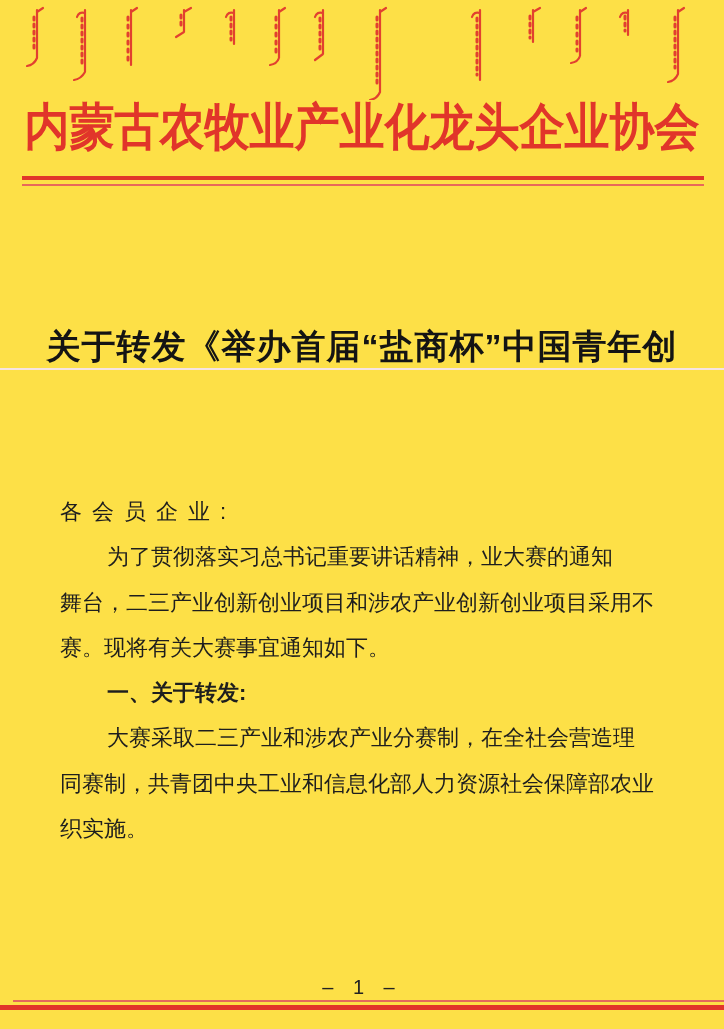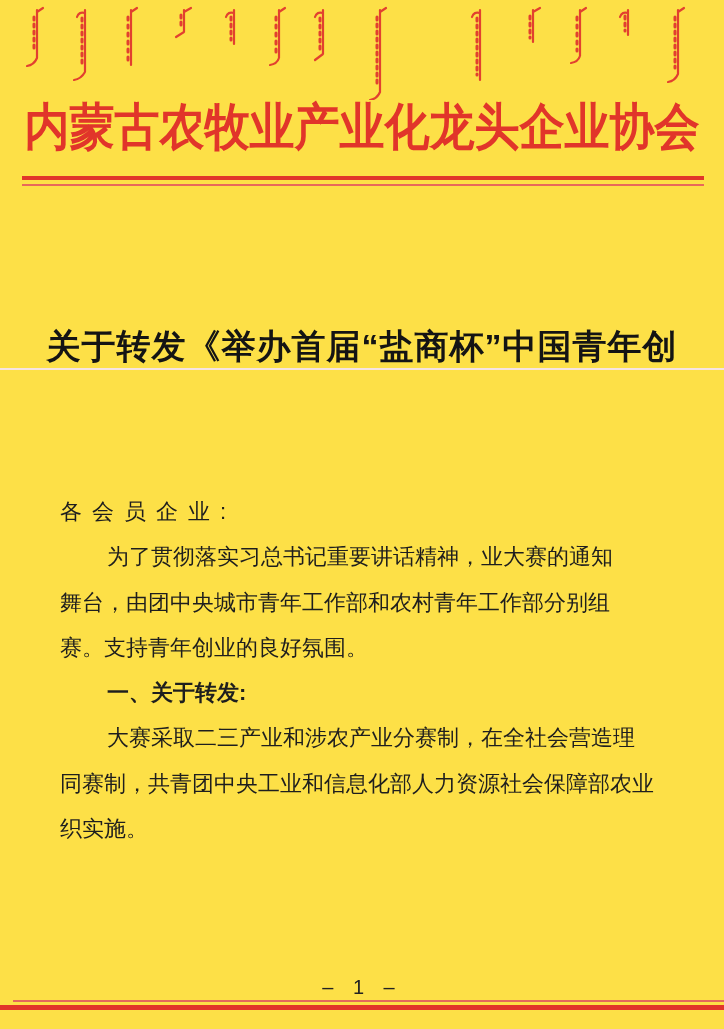--- a/index.html
+++ b/index.html
@@ -119,22 +119,22 @@
 
   <div class="scan-artifact"></div>
 
   <div class="doc-title">
     <div>关于转发《举办首届“盐商杯”中国青年创</div>
   </div>
 
   <div class="body-block">
     <div class="tline salutation">各会员企业:</div>
     <div class="tline indent">为了贯彻落实习总书记重要讲话精神，业大赛的通知</div>
-    <div class="tline">舞台，由团中央城市青年工作部和农村青年工作部分别组</div>
-    <div class="tline">赛。支持青年创业的良好氛围。</div>
+    <div class="tline">舞台，二三产业创新创业项目和涉农产业创新创业项目采用不</div>
+    <div class="tline">赛。现将有关大赛事宜通知如下。</div>
     <div class="tline indent heading">一、关于转发:</div>
     <div class="tline indent">大赛采取二三产业和涉农产业分赛制，在全社会营造理</div>
     <div class="tline">同赛制，共青团中央工业和信息化部人力资源社会保障部农业</div>
     <div class="tline">织实施。</div>
   </div>
 
   <div class="page-num">– 1 –</div>
   <div class="f-rule-thin"></div>
   <div class="f-rule-thick"></div>
 

